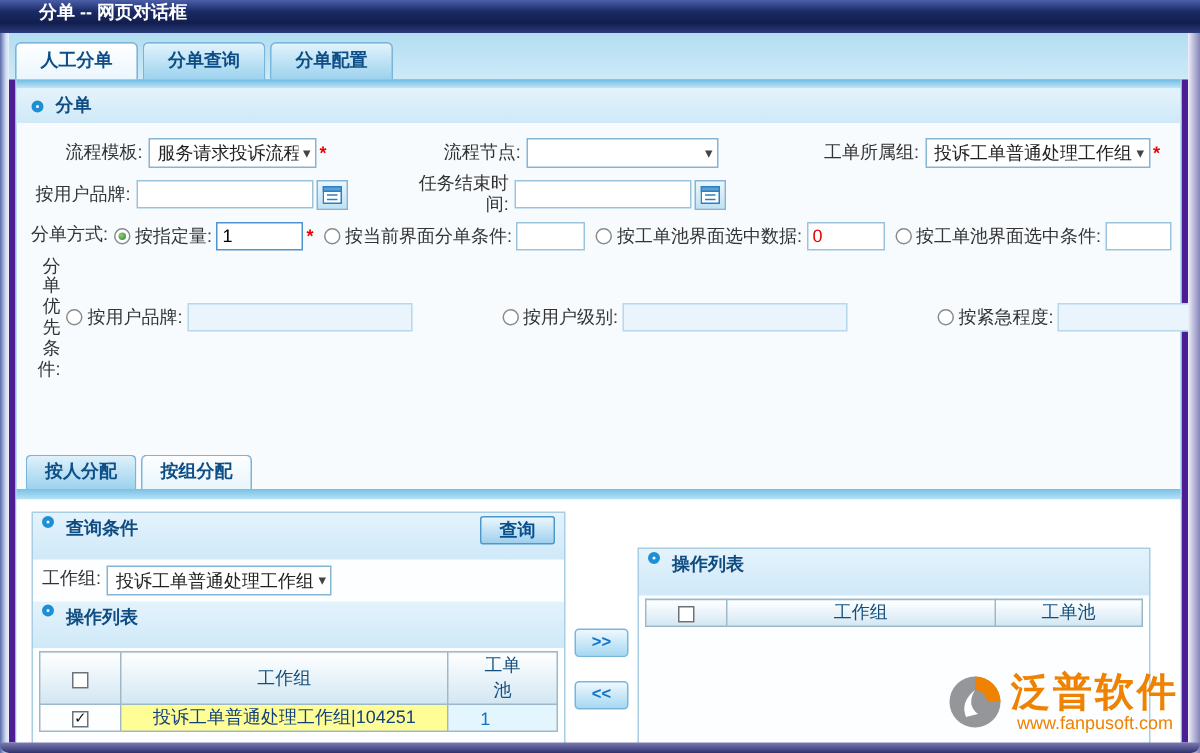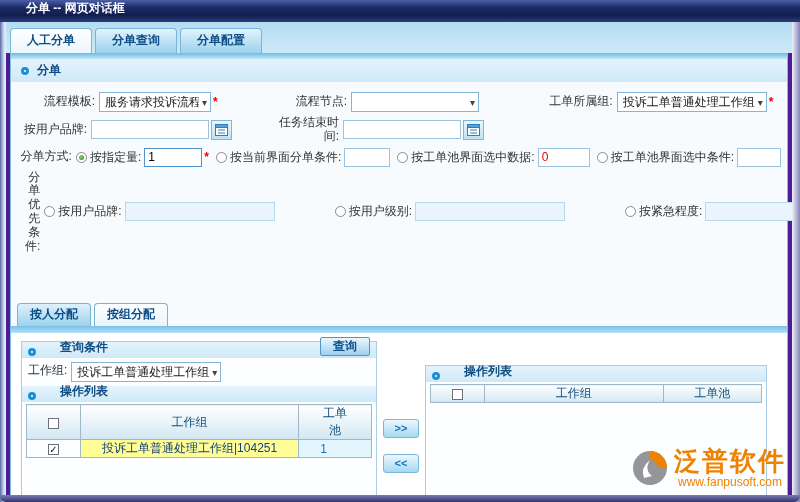--- a/index.html
+++ b/index.html
@@ -67,21 +67,21 @@
   .stab { padding:2px 12px 3px; border:1px solid #7ab4d8; border-bottom:none; border-radius:4px 4px 0 0;
     color:#0d4e86; font-weight:bold; cursor:pointer; background:linear-gradient(180deg,#dff1fb,#9cd2ee);margin-top:34px; }
   .stab.active { background:linear-gradient(180deg,#fdfeff,#e8f5fc); }
   .assign-band { height:7px; background:linear-gradient(180deg,#79c0e5,#b7e3f6); }
 
   
   .split { display:flex; padding:8px 8px 0 10px; background:#fff; }
   .panel { border:1px solid #a9cde2; background:#fdfeff; display:flex; flex-direction:column; }
   .panel.left { width:356px; height:200px; }
   .panel.right { width:342px; height:176px; margin-top:24px; }
-  .sub-header { display:flex; align-items:flex-end; gap:24px; padding:2px 6px; height:16px;
+  .sub-header { display:flex; align-items:flex-start; gap:8px; padding:2px 6px; height:31px;
     background:linear-gradient(180deg,#e4f3fc,#cfe9f8); }
   .sub-title { color:#0f4c81; font-weight:bold; flex:1; }
   .query-btn { width:50px; height:19px; border:1px solid #4e97c8; border-radius:2px; color:#0a4f8c; font-weight:bold;
     background:linear-gradient(180deg,#eaf7fe,#9fd0ee); cursor:pointer; text-align:center; line-height:17px; }
   .wg-row { display:flex; align-items:flex-start; padding:4px 6px; }
   .wg-label { color:#333; margin-right:4px; }
   table.grid { border-collapse:collapse; width:calc(100% - 8px); margin:2px 4px 0; }
   table.grid th, table.grid td { border:1px solid #9fb8c8; height:18px; padding:0 21px; font-weight:normal; }
   table.grid th { background:linear-gradient(180deg,#ffffff,#d2e7f3); color:#134f7d; text-align:center; }
   .chk-col { width:22px; text-align:center; }

